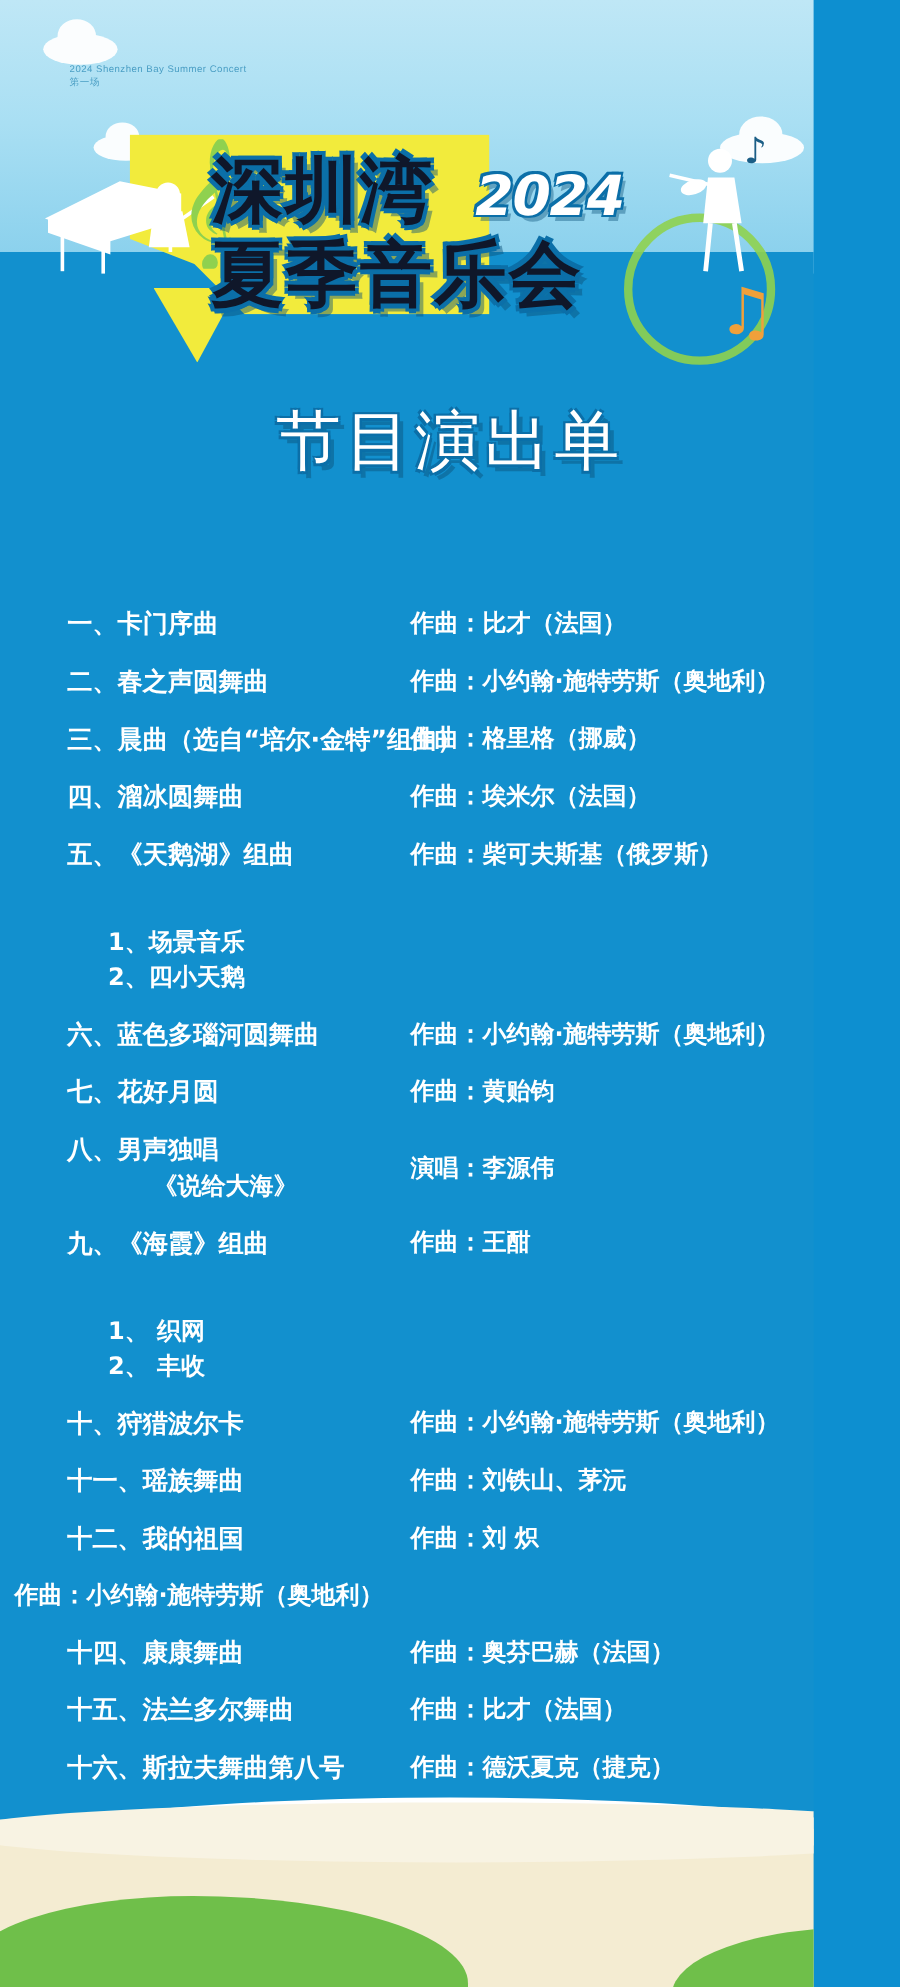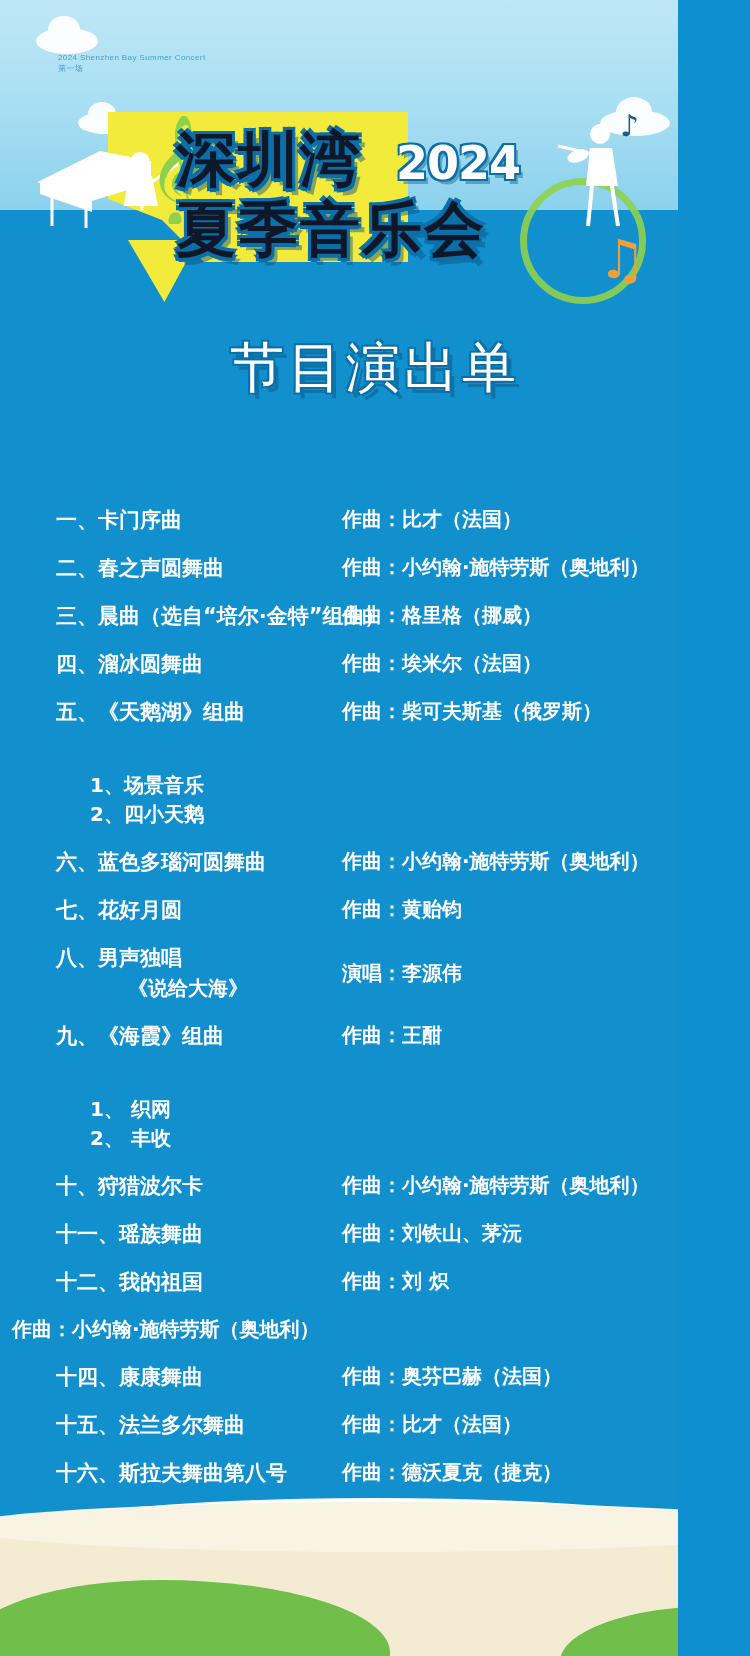--- a/index.html
+++ b/index.html
@@ -119,20 +119,21 @@
     text-shadow:
       -3px -3px 0 #0b6fa8, 3px -3px 0 #0b6fa8,
       -3px 3px 0 #0b6fa8, 3px 3px 0 #0b6fa8,
       0 4px 0 #0b6fa8, 6px 7px 0 rgba(11,80,120,.45);
   }
   .title-year {
     position: absolute;
     left: 396px; top: 136px;
     font-family: "DejaVu Sans", sans-serif;
     font-weight: bold;
+    font-style: italic;
     font-size: 46px;
     color: #ffffff;
     text-shadow:
       -2px -2px 0 #0b6fa8, 2px -2px 0 #0b6fa8,
       -2px 2px 0 #0b6fa8, 2px 2px 0 #0b6fa8,
       4px 5px 0 rgba(11,80,120,.4);
     letter-spacing: -1px;
   }
 
   

